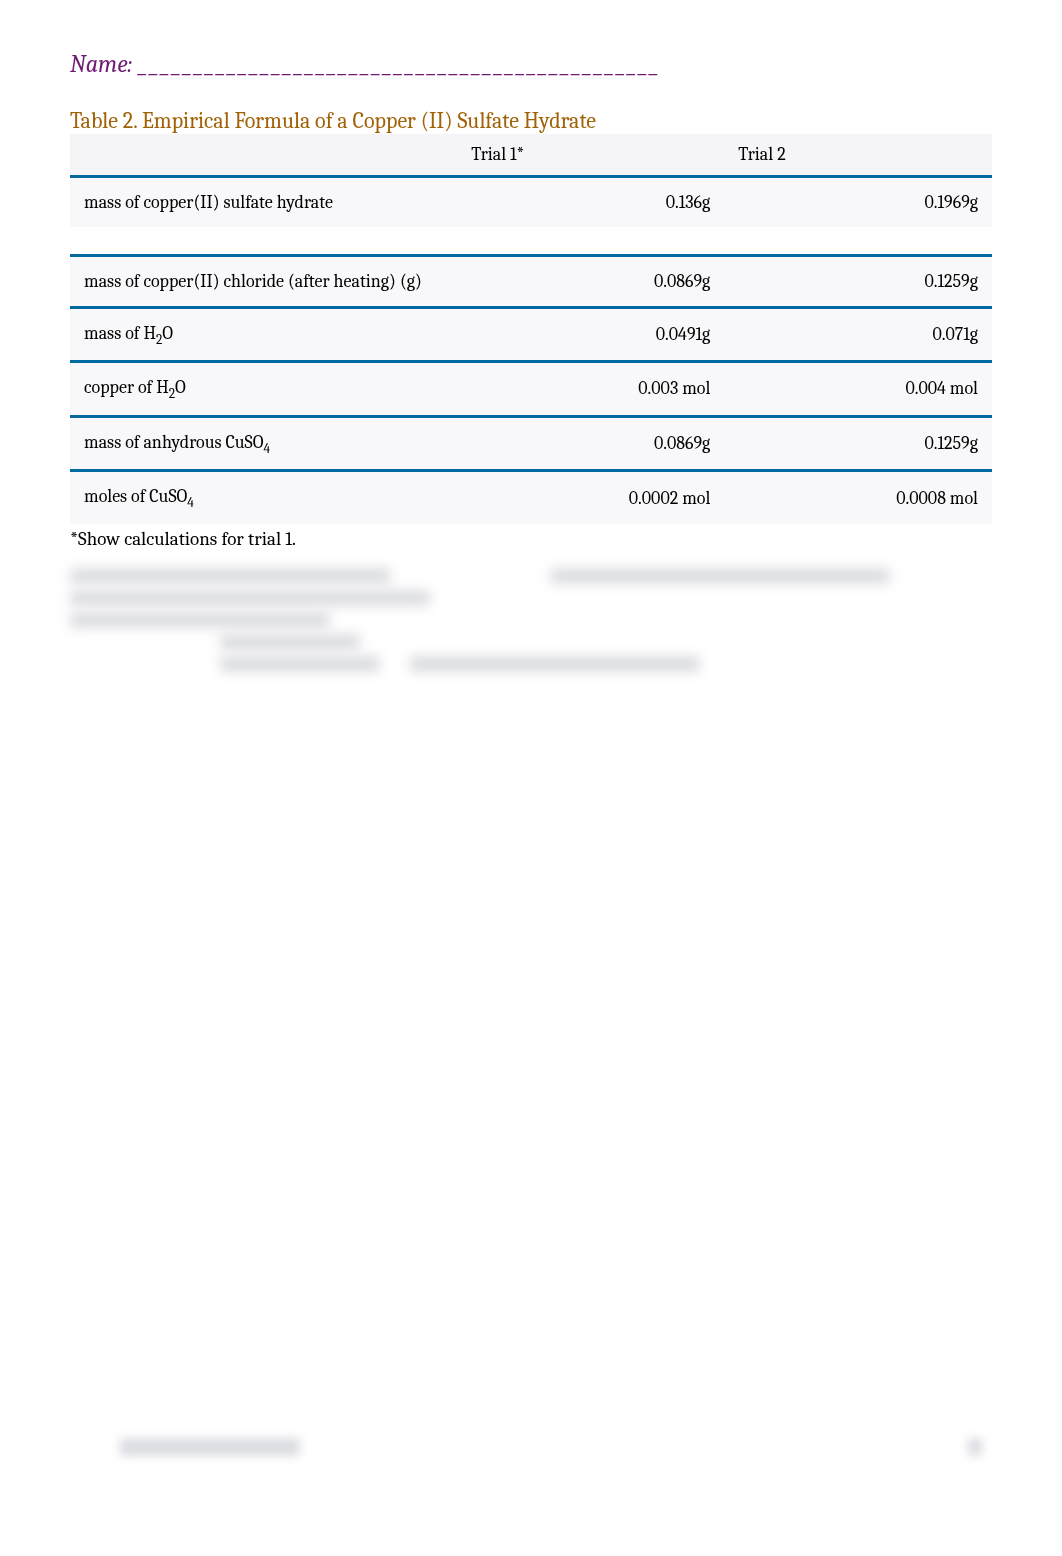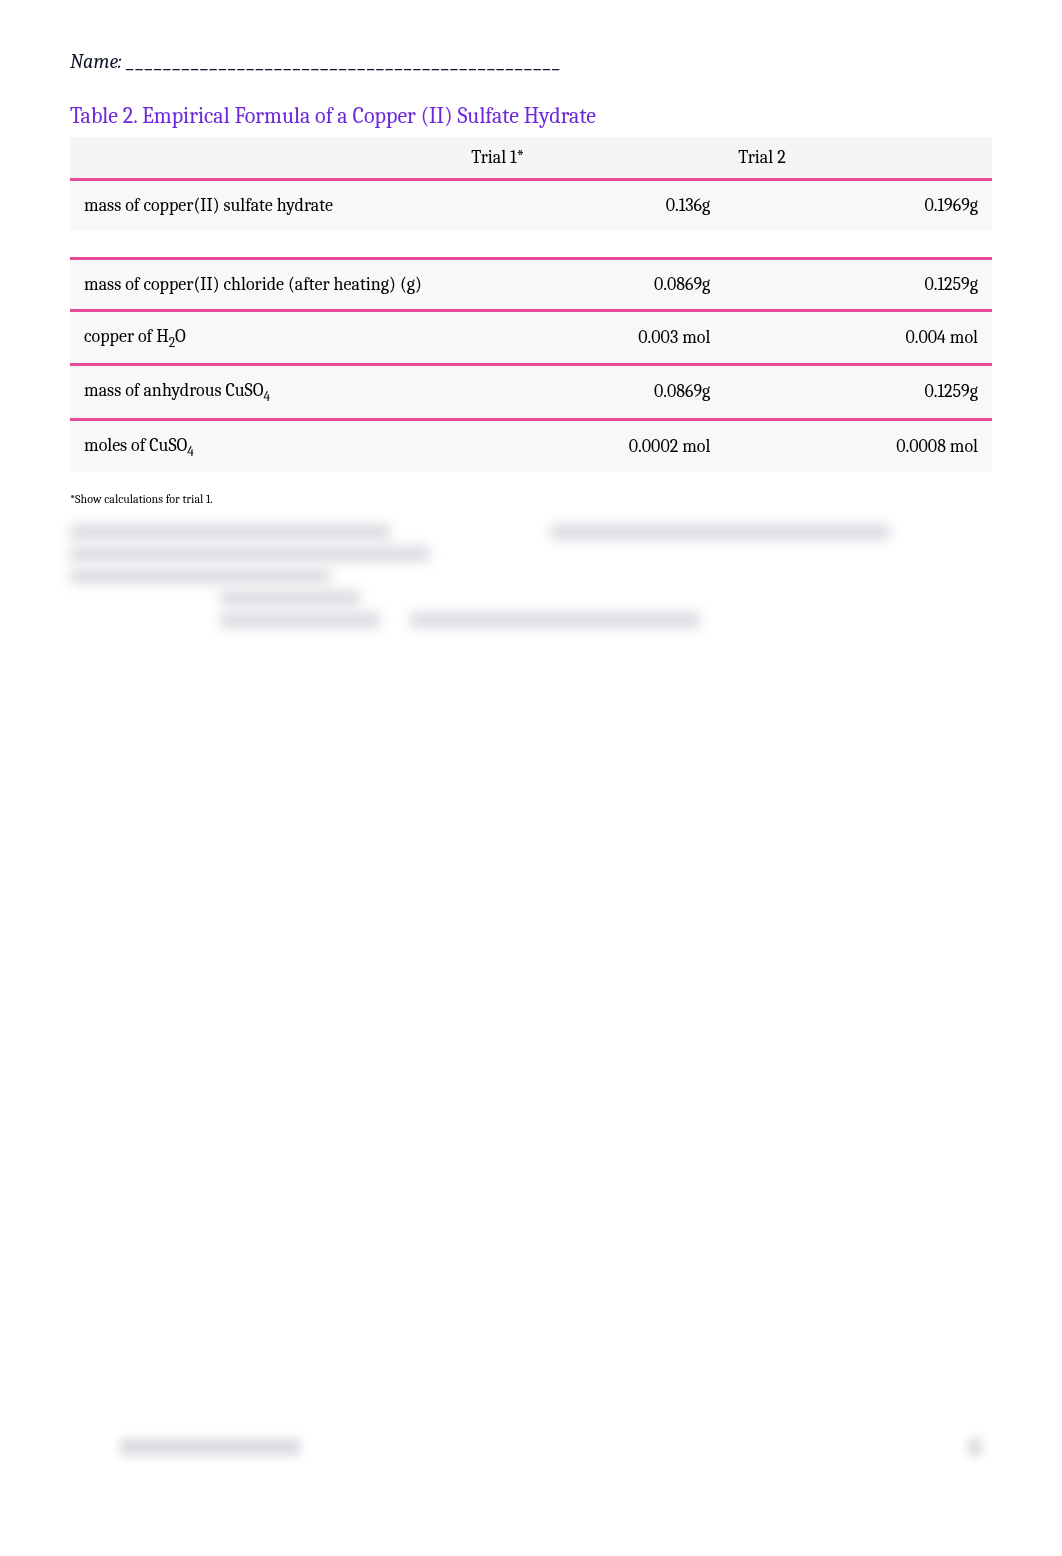--- a/index.html
+++ b/index.html
@@ -10,29 +10,28 @@
     body {
       font-family: Cambria, Georgia, serif;
       background: #ffffff;
       width: 1062px;
       height: 1556px;
       position: relative;
       padding: 50px 70px;
     }
     .name-line {
       font-style: italic;
-      font-size: 20px;
-      color: #0f172a;
+      font-size: 24px;
+      color: #701a75;
       margin-bottom: 30px;
     }
     .table-title {
-      color: #6d28d9;
+      color: #a16207;
       font-size: 22px;
       font-weight: normal;
-      margin-bottom: 8px;
     }
     table {
       width: 100%;
       border-collapse: collapse;
     }
     th {
       text-align: left;
       padding: 10px 14px;
       font-weight: normal;
       font-size: 18px;
@@ -49,36 +48,35 @@
       text-align: right;
       background: #f8f8fa;
     }
     td.label-cell {
       text-align: left;
       padding-right: 10px;
       vertical-align: middle;
       text-align: justify;
     }
     tr.data-row td {
-      border-top: 3px solid #ec4899;
+      border-top: 3px solid #0369a1;
     }
     tr.blank-row td {
       height: 28px;
       background: #ffffff;
       padding: 0;
     }
     .sub {
       font-size: 0.75em;
       vertical-align: sub;
     }
     .note {
-      font-size: 12px;
+      font-size: 19px;
       padding-top: 4px;
       background: #fff;
-      margin-top: 16px;
     }
     .blur-area {
       margin-top: 18px;
       height: 120px;
       position: relative;
     }
     .blur-block {
       position: absolute;
       background: #dcdde2;
       filter: blur(6px);
@@ -135,20 +133,27 @@
     </tr>
     <tr class="data-row">
       <td class="label-cell justify">
         <span>mass of copper(II) chloride (after heating) (g)</span>
       </td>
       <td>0.0869g</td>
       <td>0.1259g</td>
     </tr>
     <tr class="data-row">
       <td class="label-cell">
+        <span>mass of H</span><span class="sub">2</span><span>O</span>
+      </td>
+      <td>0.0491g</td>
+      <td>0.071g</td>
+    </tr>
+    <tr class="data-row">
+      <td class="label-cell">
         <span>copper of H</span><span class="sub">2</span><span>O</span>
       </td>
       <td>0.003 mol</td>
       <td>0.004 mol</td>
     </tr>
     <tr class="data-row">
       <td class="label-cell">
         <span>mass of anhydrous CuSO</span><span class="sub">4</span>
       </td>
       <td>0.0869g</td>

